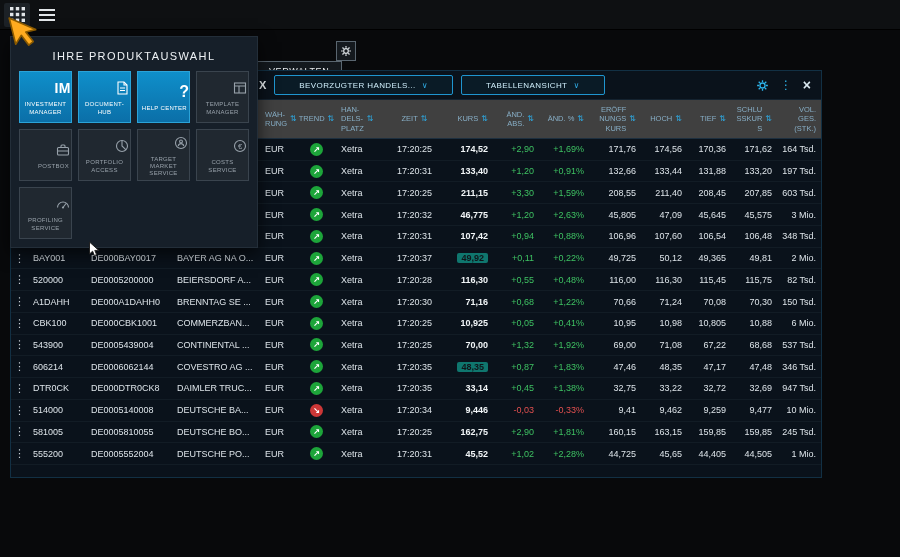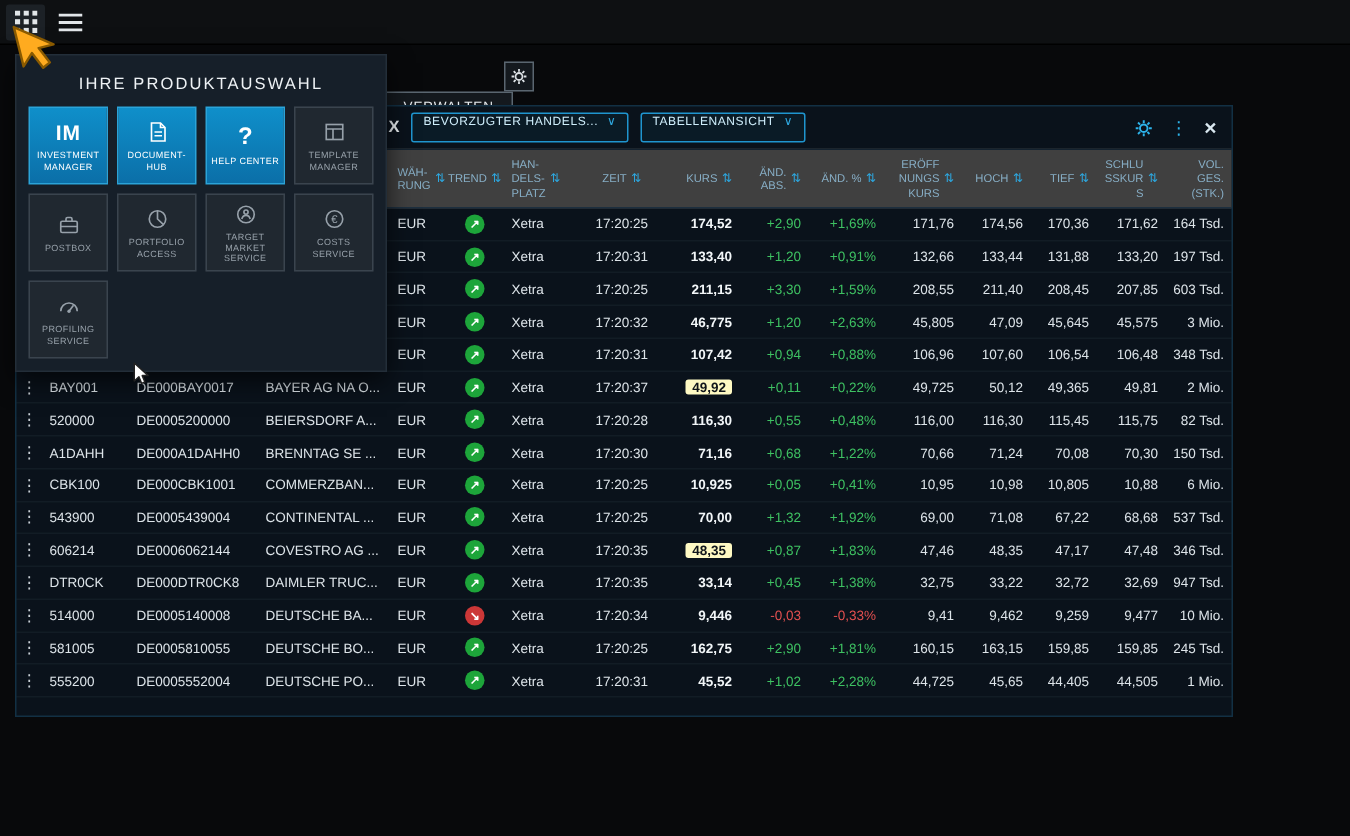--- a/index.html
+++ b/index.html
@@ -15,53 +15,53 @@
   .search{margin-left:28px;width:182px;height:19px;border:1px solid #1d9bd6;background:#09232f;display:flex;align-items:center;gap:5px;padding:0 6px;box-sizing:border-box;}
   .search input{flex:1;background:transparent;border:none;outline:none;color:#d7f1fd;font-size:9.5px;letter-spacing:.6px;font-family:"Liberation Sans",sans-serif;min-width:0;}
   .search input::placeholder{color:#9fd9f2;opacity:1;}
   
   .btn-verwalten{position:absolute;left:256px;top:41px;height:20px;padding:0 12px;background:#14191e;border:1px solid #5a6670;color:#e8ecef;font-size:9px;letter-spacing:.6px;font-family:"Liberation Sans",sans-serif;cursor:pointer;margin-top:20px;}
   .btn-gear{position:absolute;left:336px;top:41px;width:20px;height:20px;background:#14191e;border:1px solid #5a6670;display:flex;align-items:center;justify-content:center;cursor:pointer;padding:0;}
   
   .panel{position:absolute;left:10px;top:70px;width:812px;height:408px;background:#0a121b;border:1px solid #123044;box-sizing:border-box;z-index:1;}
   .panel-head{height:28px;display:flex;align-items:center;padding:0 10px;gap:8px;}
   .ptitle{color:#eef3f6;font-size:11px;font-weight:bold;margin-left:238px;}
-  .select{height:18px;border:1px solid #1f95cf;border-radius:2px;background:#0a1b26;color:#cfeefb;font-size:8px;letter-spacing:.4px;display:flex;gap:6px;padding:0 7px;cursor:pointer;white-space:nowrap;}
+  .select{height:18px;border:1px solid #1f95cf;border-radius:2px;background:#0a1b26;color:#cfeefb;font-size:8px;letter-spacing:.4px;display:flex;align-items:center;gap:6px;padding:0 24px;cursor:pointer;white-space:nowrap;}
   .select .chev{color:#2fa9e1;font-size:8px;}
   .head-icons{margin-left:auto;display:flex;align-items:center;gap:11px;}
   .hic{color:#2db3ea;cursor:pointer;display:flex;align-items:center;font-size:12px;line-height:1;}
   .hic.close-ic{color:#d9e7ef;font-size:14px;font-weight:bold;}
   
   .cols{display:grid;grid-template-columns:20px 58px 86px 88px 34px 42px 52px 50px 52px 46px 50px 52px 46px 44px 46px 1fr;}
   .thead{height:40px;background:#404040;border-top:1px solid #14222f;border-bottom:1px solid #1d2f3f;box-sizing:border-box;align-items:stretch;}
   .th{display:flex;align-items:center;gap:3px;padding:2px 5px 2px 2px;font-size:7.5px;color:#87aec6;line-height:1.25;overflow:hidden;}
   .th .th-t{white-space:pre-line;}
   .th.a-right{justify-content:flex-end;text-align:right;}
   .th.a-center{justify-content:center;text-align:center;}
   .sort{color:#2da9e2;font-size:8px;cursor:pointer;flex:none;}
   .tbody{height:326px;display:flex;flex-direction:column;}
   .tr{flex:1;border-bottom:1px solid rgba(120,150,170,.08);cursor:default;}
   .td{display:flex;align-items:center;padding:0 5px 0 2px;font-size:9px;color:#dde4e9;overflow:hidden;white-space:nowrap;}
   .td.a-right{justify-content:flex-end;}
   .td.a-center{justify-content:center;}
   .td.kebab{color:#c8cfd5;font-size:11px;cursor:pointer;}
   .td.price{font-weight:bold;color:#f2f6f8;}
-  .flash{background:#fef9c3;color:#10151a;padding:0 4px;border-radius:2px;}
+  .flash{background:#0f766e;color:#10151a;padding:0 4px;border-radius:2px;}
   .chg.up{color:#3ec162;}
   .chg.down{color:#e35050;}
   .trend{width:13px;height:13px;border-radius:50%;display:inline-flex;align-items:center;justify-content:center;font-size:8px;font-weight:bold;color:#fff;}
   .trend.up{background:#1da53a;}
   .trend.down{background:#cc3737;}
   .pfoot{height:14px;display:flex;align-items:center;justify-content:space-between;padding:0 8px;color:#7c858d;font-size:7.5px;}
   .inf{color:#2db3ea;font-size:12px;line-height:1;}
   
   .popup{position:absolute;left:10px;top:36px;width:248px;background:#161f29;border:1px solid #232e39;box-shadow:0 6px 16px rgba(0,0,0,.65);box-sizing:border-box;padding:8px;z-index:5;}
   .ptitle2{color:#eef2f5;font-size:11px;letter-spacing:1.4px;text-align:center;padding:5px 0 9px;}
   .tiles{display:grid;grid-template-columns:repeat(4,1fr);gap:6px;}
-  .tile{height:52px;display:flex;flex-direction:column;align-items:center;justify-content:center;gap:3px;cursor:pointer;box-sizing:border-box;text-align:center;}
+  .tile{height:52px;display:flex;flex-direction:column;align-items:flex-end;justify-content:center;gap:3px;cursor:pointer;box-sizing:border-box;text-align:center;}
   .tile.active{background:linear-gradient(180deg,#0f8fca,#0b6fa8);border:1px solid #2ba3d8;color:#fff;}
   .tile.inactive{background:#202830;border:1px solid #3a444e;color:#97a1aa;}
   .tile-label{font-size:6px;letter-spacing:.3px;line-height:1.2;text-transform:uppercase;padding:0 2px;}
   .ticon{display:flex;align-items:center;justify-content:center;height:20px;}
   .ticon.im{font-size:14px;font-weight:bold;letter-spacing:.5px;}
   .ticon.q{font-size:16px;font-weight:bold;}
   
   .cur-yellow{position:absolute;left:7px;top:12px;z-index:10;pointer-events:none;}
   .cur-white{position:absolute;left:88px;top:241px;z-index:11;pointer-events:none;}
 </style>

